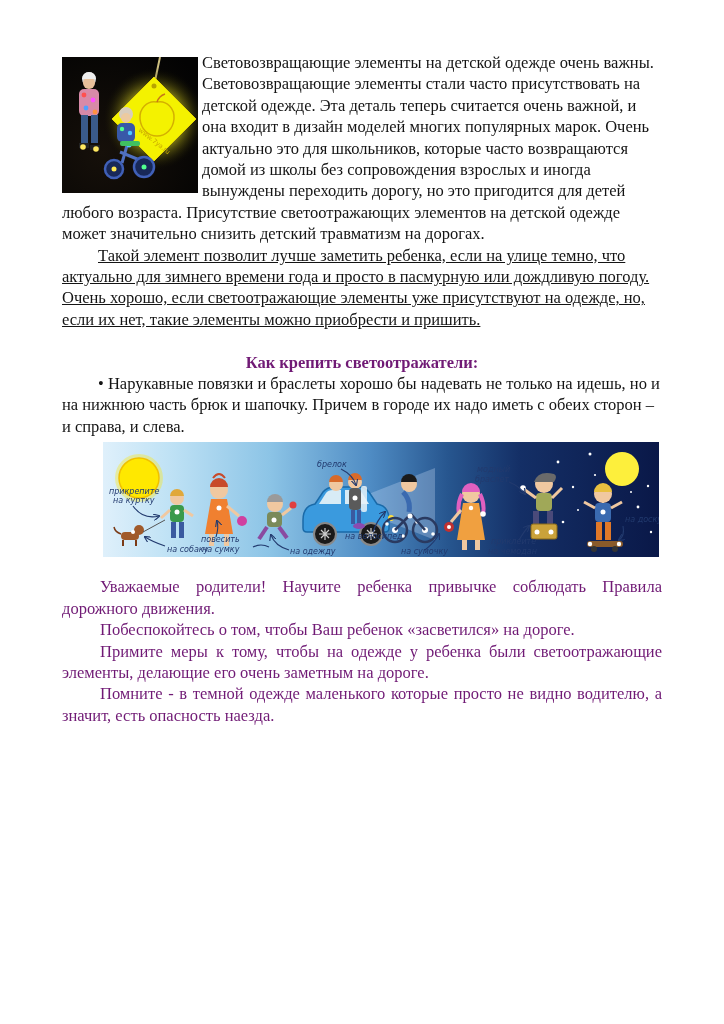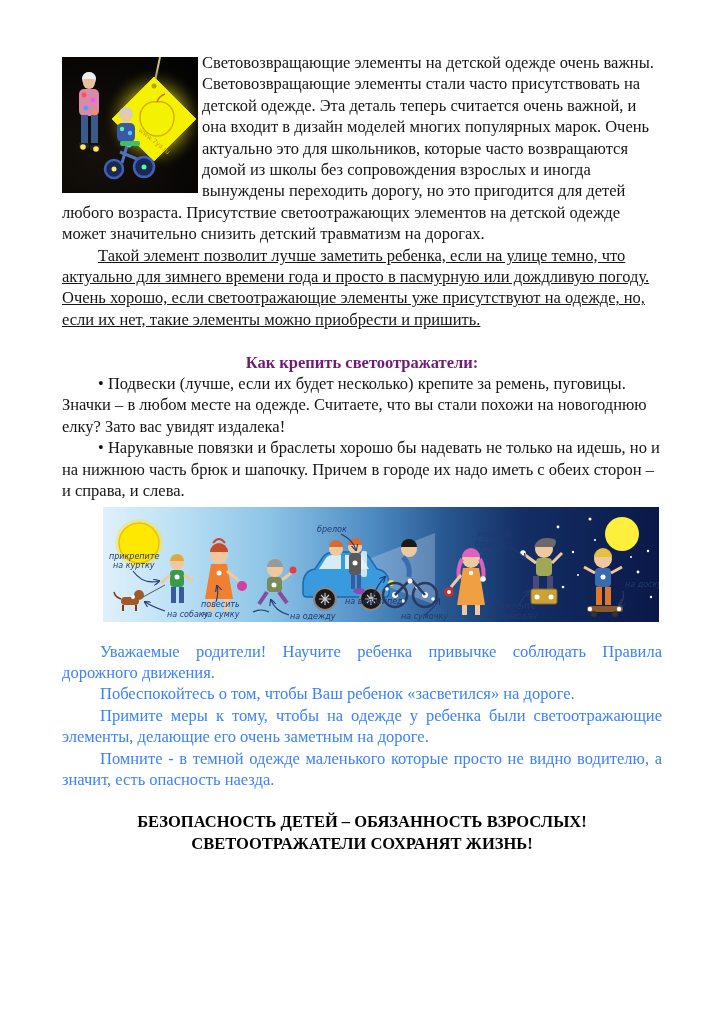--- a/index.html
+++ b/index.html
@@ -19,21 +19,21 @@
   .spacer{height:21.4px;}
   .section-heading{
     text-align:center;font-weight:bold;color:#701a75;
   }
   .bullet-para{text-indent:36px;}
   .banner{
     width:556px;height:115px;margin:5px 0 0 41px;position:relative;
   }
   .banner svg{display:block;}
   .red-block p{
-    color:#3b82f6;text-align:justify;text-indent:38px;
+    color:#701a75;text-align:justify;text-indent:38px;
   }
   .red-block{margin-top:19px;}
   .footer{margin-top:21px;text-align:center;font-weight:bold;color:#000;}
   .clearfix::after{content:"";display:table;clear:both;}
   .banner-label{font-family:"DejaVu Sans",sans-serif;font-style:italic;font-size:8px;fill:#223a6e;}
 </style>
 </head>
 <body>
 
 <div class="page">
@@ -96,21 +96,20 @@
   </div>
 
   <p class="bold">Световозвращающие элементы на детской одежде очень важны.</p>
   <p>Световозвращающие элементы стали часто присутствовать на детской одежде. Эта деталь теперь считается очень важной, и она входит в дизайн моделей многих популярных марок. Очень актуально это для школьников, которые часто возвращаются домой из школы без сопровождения взрослых и иногда вынуждены переходить дорогу, но это пригодится для детей любого возраста. Присутствие светоотражающих элементов на детской одежде может значительно снизить детский травматизм на дорогах.</p>
   <p class="indent">Такой элемент позволит лучше заметить ребенка, если на улице темно, что актуально для зимнего времени года и просто в пасмурную или дождливую погоду. Очень хорошо, если светоотражающие элементы уже присутствуют на одежде, но, если их нет, такие элементы можно приобрести и пришить.</p>
 
   <div class="spacer"></div>
 
   <p class="section-heading">Как крепить светоотражатели:</p>
 
-  <p class="bullet-para">• Подвески (лучше, если их будет несколько) крепите за ремень, пуговицы. Значки – в любом месте на одежде. Считаете, что вы стали похожи на новогоднюю елку? Зато вас увидят издалека!</p>
   <p class="bullet-para">• Нарукавные повязки и браслеты хорошо бы надевать не только на идешь, но и на нижнюю часть брюк и шапочку. Причем в городе их надо иметь с обеих сторон – и справа, и слева.</p>
 
   <div class="banner clearfix">
     <svg width="556" height="115" viewBox="0 0 556 115">
       <defs>
         <linearGradient id="sky" x1="0" y1="0" x2="1" y2="0">
           <stop offset="0" stop-color="#dff0fb"></stop>
           <stop offset="0.12" stop-color="#bfe2f5"></stop>
           <stop offset="0.30" stop-color="#8cc4e6"></stop>
           <stop offset="0.48" stop-color="#4f8cc4"></stop>
@@ -303,18 +302,14 @@
     </svg>
   </div>
 
   <div class="red-block">
     <p>Уважаемые родители! Научите ребенка привычке соблюдать Правила дорожного движения.</p>
     <p>Побеспокойтесь о том, чтобы Ваш ребенок «засветился» на дороге.</p>
     <p>Примите меры к тому, чтобы на одежде у ребенка были светоотражающие элементы, делающие его очень заметным на дороге.</p>
     <p>Помните - в темной одежде маленького которые просто не видно водителю, а значит, есть опасность наезда.</p>
   </div>
 
-  <div class="footer">
-    <div>БЕЗОПАСНОСТЬ ДЕТЕЙ – ОБЯЗАННОСТЬ ВЗРОСЛЫХ!</div>
-    <div>СВЕТООТРАЖАТЕЛИ СОХРАНЯТ ЖИЗНЬ!</div>
-  </div>
 
 </div>
 
 </body></html>

